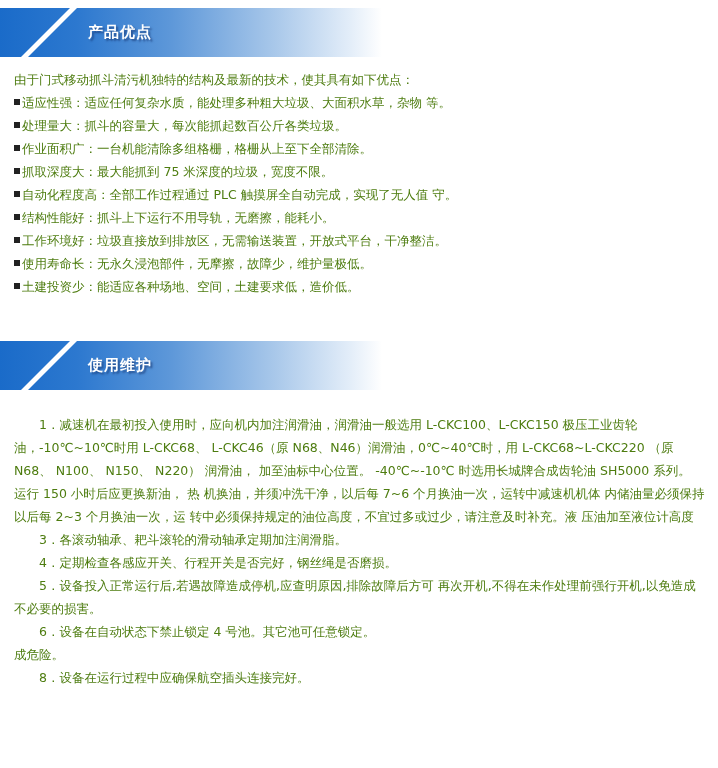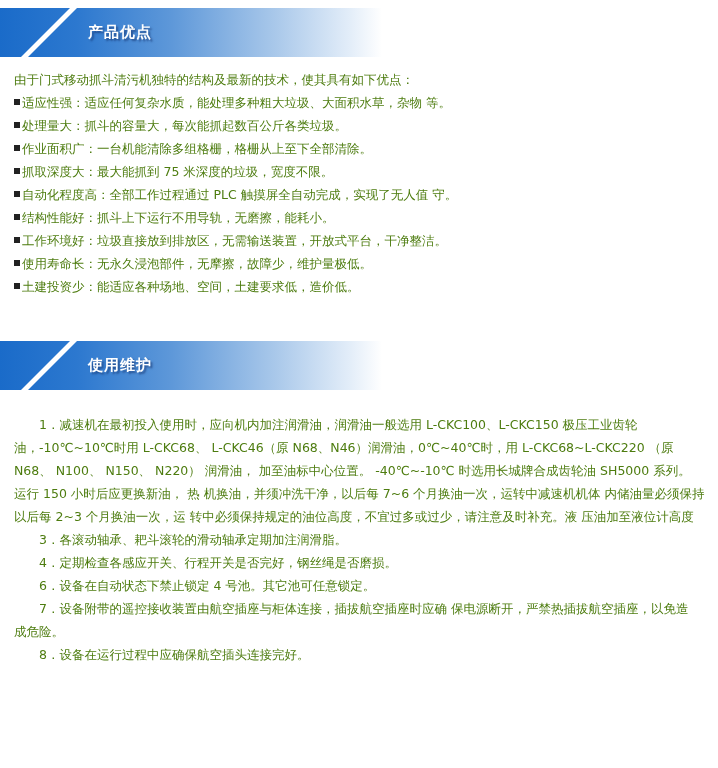--- a/index.html
+++ b/index.html
@@ -130,26 +130,29 @@
   </div>
 
   <div>
     <div class="line" style="padding-left:25px">3．各滚动轴承、耙斗滚轮的滑动轴承定期加注润滑脂。</div>
   </div>
 
   <div>
     <div class="line" style="padding-left:25px">4．定期检查各感应开关、行程开关是否完好，钢丝绳是否磨损。</div>
   </div>
 
+  <div>
+    <div class="line" style="padding-left:25px">5．设备投入正常运行后,若遇故障造成停机,应查明原因,排除故障后方可 再次开机,不得在未作处理前强行开机,以免造成</div>
+    <div class="line">不必要的损害。</div>
+  </div>
 
   <div>
     <div class="line" style="padding-left:25px">6．设备在自动状态下禁止锁定 4 号池。其它池可任意锁定。</div>
   </div>
 
   <div>
-    <div class="line" style="padding-left:25px">7．设备附带的遥控接收装置由航空插座与柜体连接，插拔航空插座时应确 保电源断开，严禁热插拔航空插座，以免造</div>
     <div class="line">成危险。</div>
   </div>
 
   <div>
     <div class="line" style="padding-left:25px">8．设备在运行过程中应确保航空插头连接完好。</div>
   </div>
 </div>
 
 </body></html>

